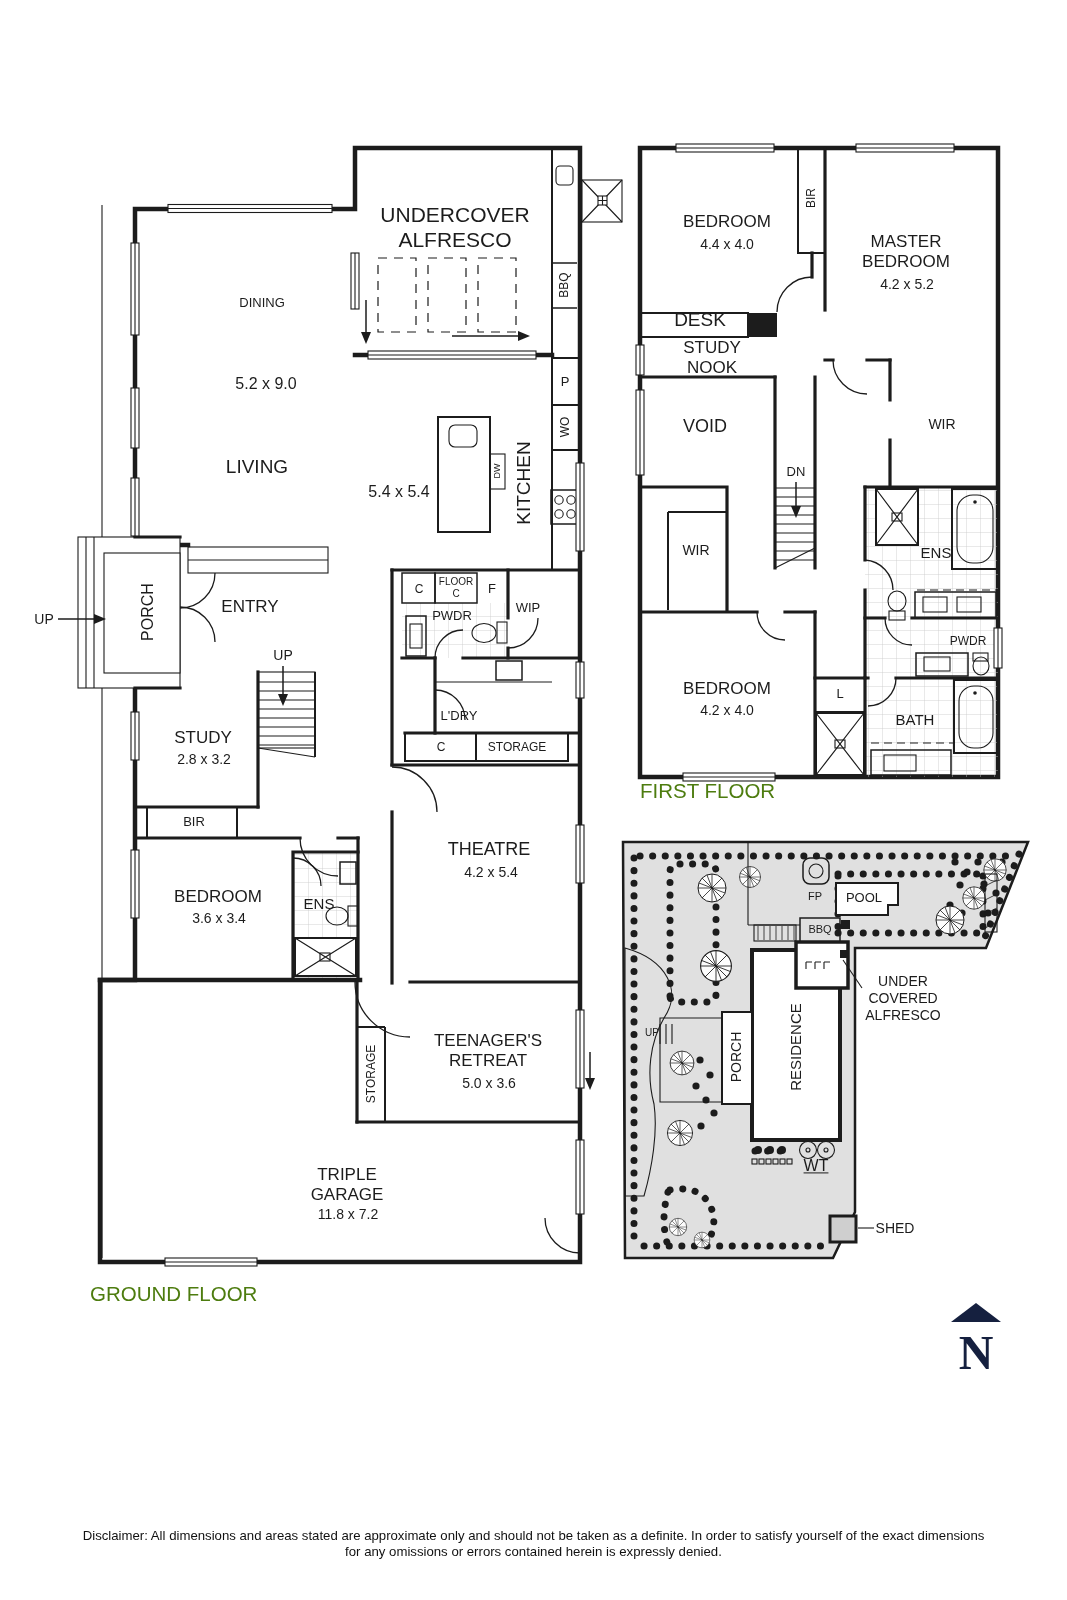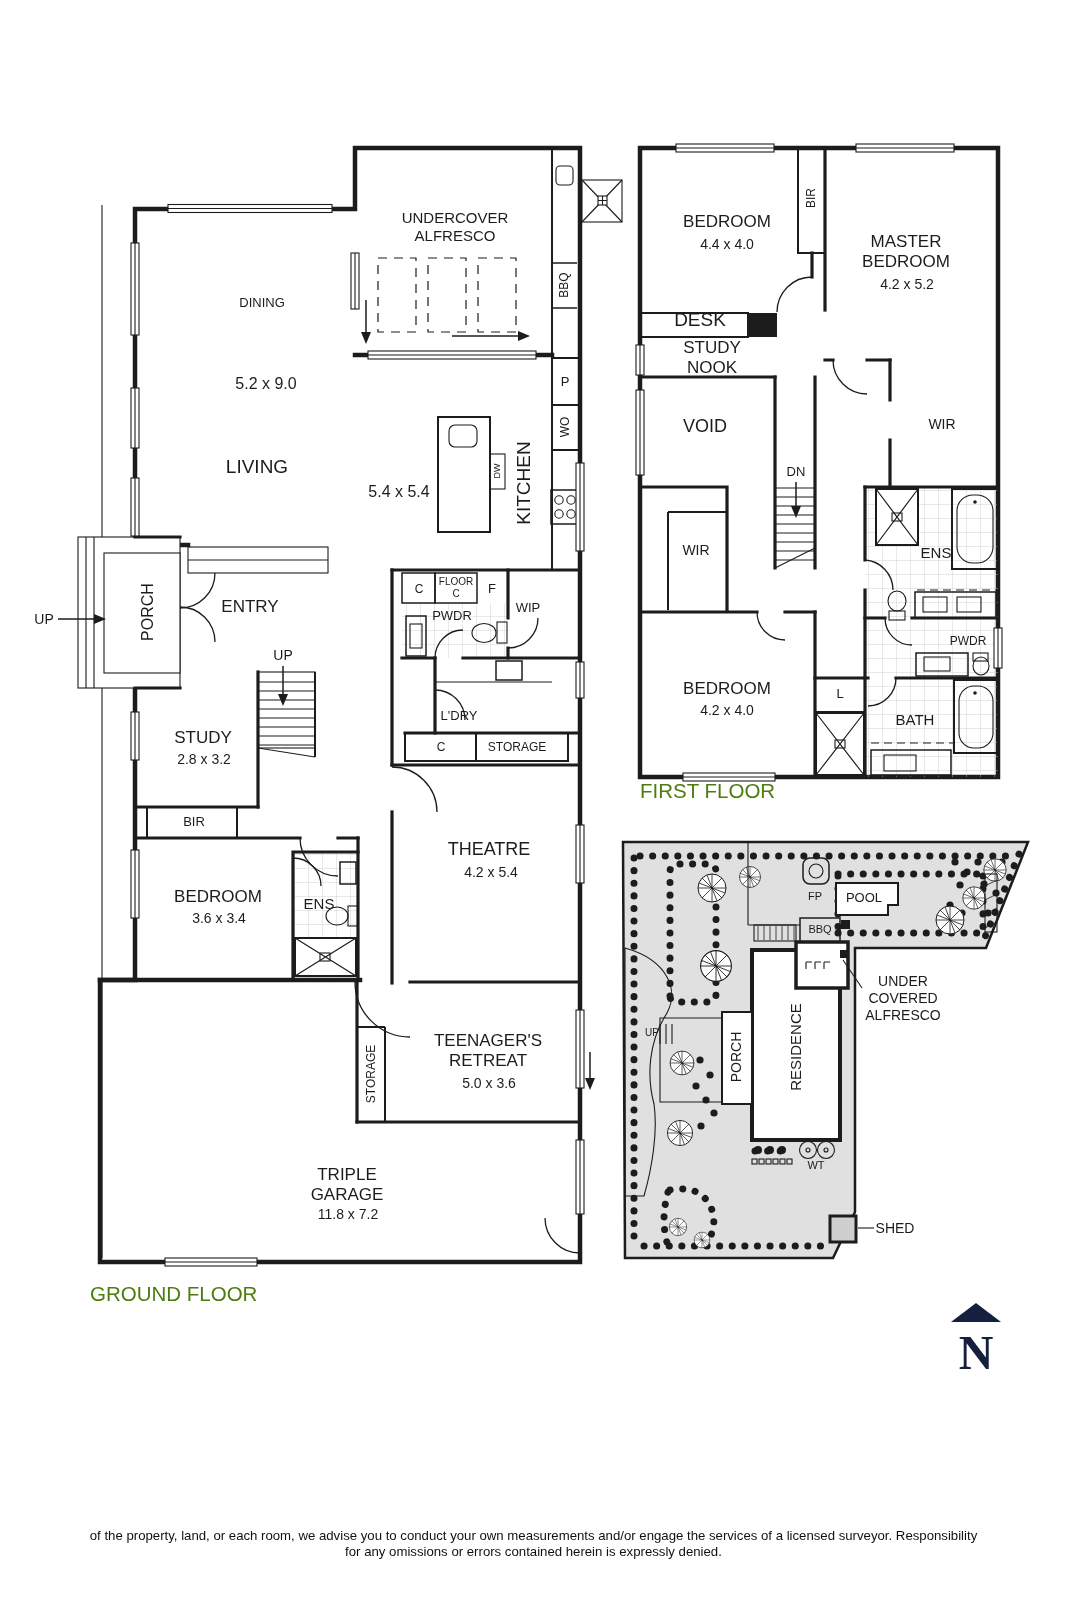--- a/index.html
+++ b/index.html
@@ -378,21 +378,21 @@
     <polygon points="951,1322 976,1303 1001,1322" fill="#15203f"></polygon>
   </g>
 </svg>
 
 <div class="title" style="left:90px;top:1294px;">GROUND FLOOR</div>
 <div class="title" style="left:640px;top:791px;">FIRST FLOOR</div>
 
 <div id="north-n" style="left:976px;top:1352px;">N</div>
 
 <div id="labels">
-      <div class="lbl" style="left: 455px; top: 227px; font-size: 15px; text-align: center;">UNDERCOVER
+      <div class="lbl" style="left: 455px; top: 227px; font-size: 21px; text-align: center;">UNDERCOVER
 ALFRESCO</div>
       <div class="lbl" style="left: 262px; top: 287px; font-size: 13px; margin-top: 16px;">DINING</div>
       <div class="lbl" style="left: 266px; top: 384px; font-size: 16px;">5.2 x 9.0</div>
       <div class="lbl" style="left: 257px; top: 467px; font-size: 19px;">LIVING</div>
       <div class="lbl" style="left: 399px; top: 474px; font-size: 16px; margin-top: 18px;">5.4 x 5.4</div>
       <div class="lbl rot" style="left: 524px; top: 483px; font-size: 19px;">KITCHEN</div>
       <div class="lbl rot" style="left: 564px; top: 285px; font-size: 12px;">BBQ</div>
       <div class="lbl" style="left: 565px; top: 382px; font-size: 13px;">P</div>
       <div class="lbl rot" style="left: 565px; top: 427px; font-size: 12px;">WO</div>
       <div class="lbl rot" style="left: 497px; top: 471px; font-size: 9px;">DW</div>
@@ -445,22 +445,22 @@
       <div class="lbl" style="left: 915px; top: 720px; font-size: 15px;">BATH</div>
       <div class="lbl" style="left: 815px; top: 897px; font-size: 11px;">FP</div>
       <div class="lbl" style="left: 864px; top: 898px; font-size: 13px;">POOL</div>
       <div class="lbl" style="left: 820px; top: 930px; font-size: 11px;">BBQ</div>
       <div class="lbl" style="left: 903px; top: 998px; font-size: 14px;">UNDER
 COVERED
 ALFRESCO</div>
       <div class="lbl" style="left: 652px; top: 1033px; font-size: 10px;">UP</div>
       <div class="lbl rot" style="left: 736px; top: 1057px; font-size: 14px;">PORCH</div>
       <div class="lbl rot" style="left: 796px; top: 1047px; font-size: 15px;">RESIDENCE</div>
-      <div class="lbl" style="left: 816px; top: 1166px; font-size: 11px;">WT</div>
+      <div class="lbl" style="left: 816px; top: 1166px; font-size: 16px; text-decoration: underline;">WT</div>
       <div class="lbl" style="left: 895px; top: 1228px; font-size: 14px;">SHED</div>
     </div>
 
 <div id="disclaimer">
-  <div>of the property, land, or each room, we advise you to conduct your own measurements and/or engage the services of a licensed surveyor. Responsibility</div>
+  <div>Disclaimer: All dimensions and areas stated are approximate only and should not be taken as a definite. In order to satisfy yourself of the exact dimensions</div>
   <div>for any omissions or errors contained herein is expressly denied.</div>
 </div>
 
 </div>
 
 </body></html>

